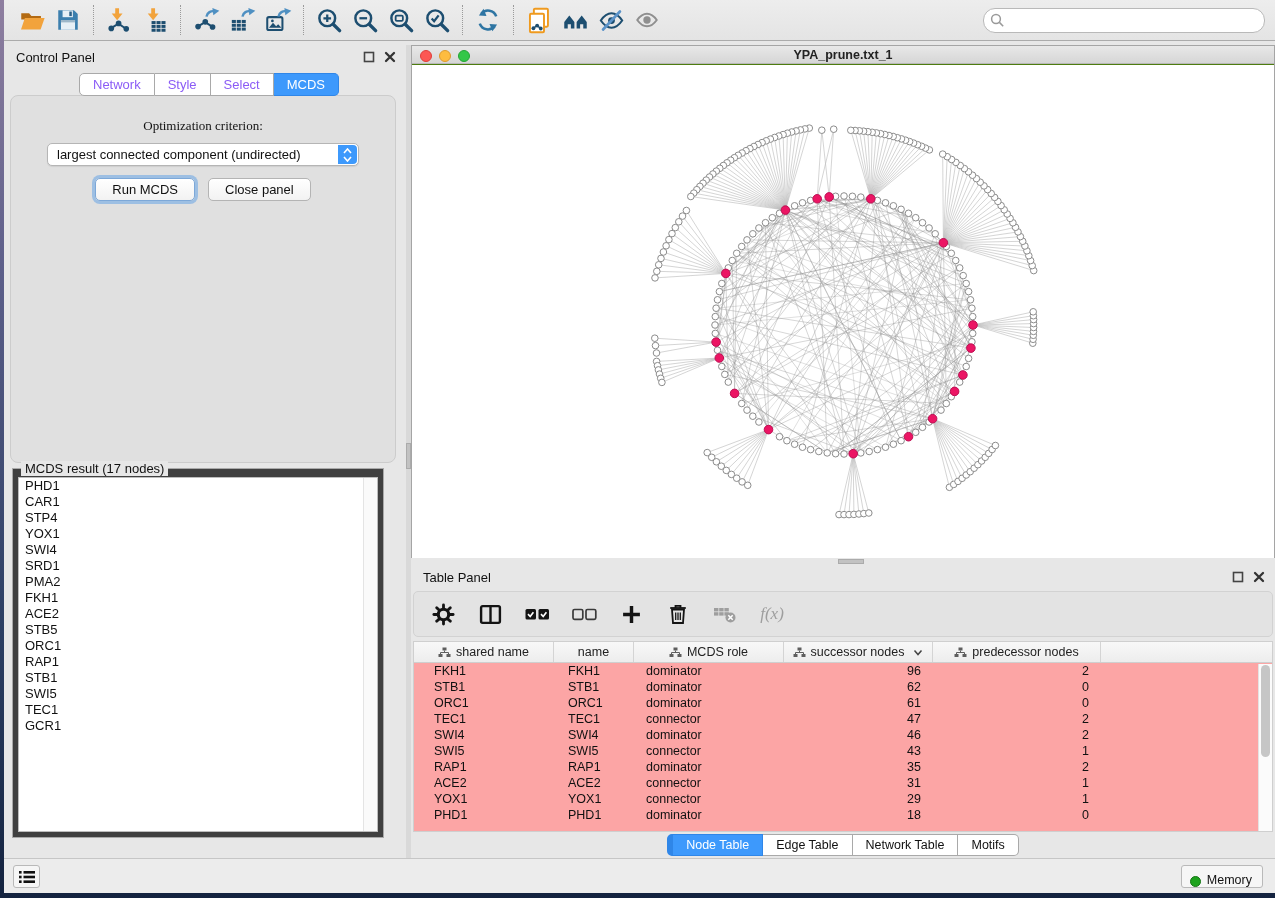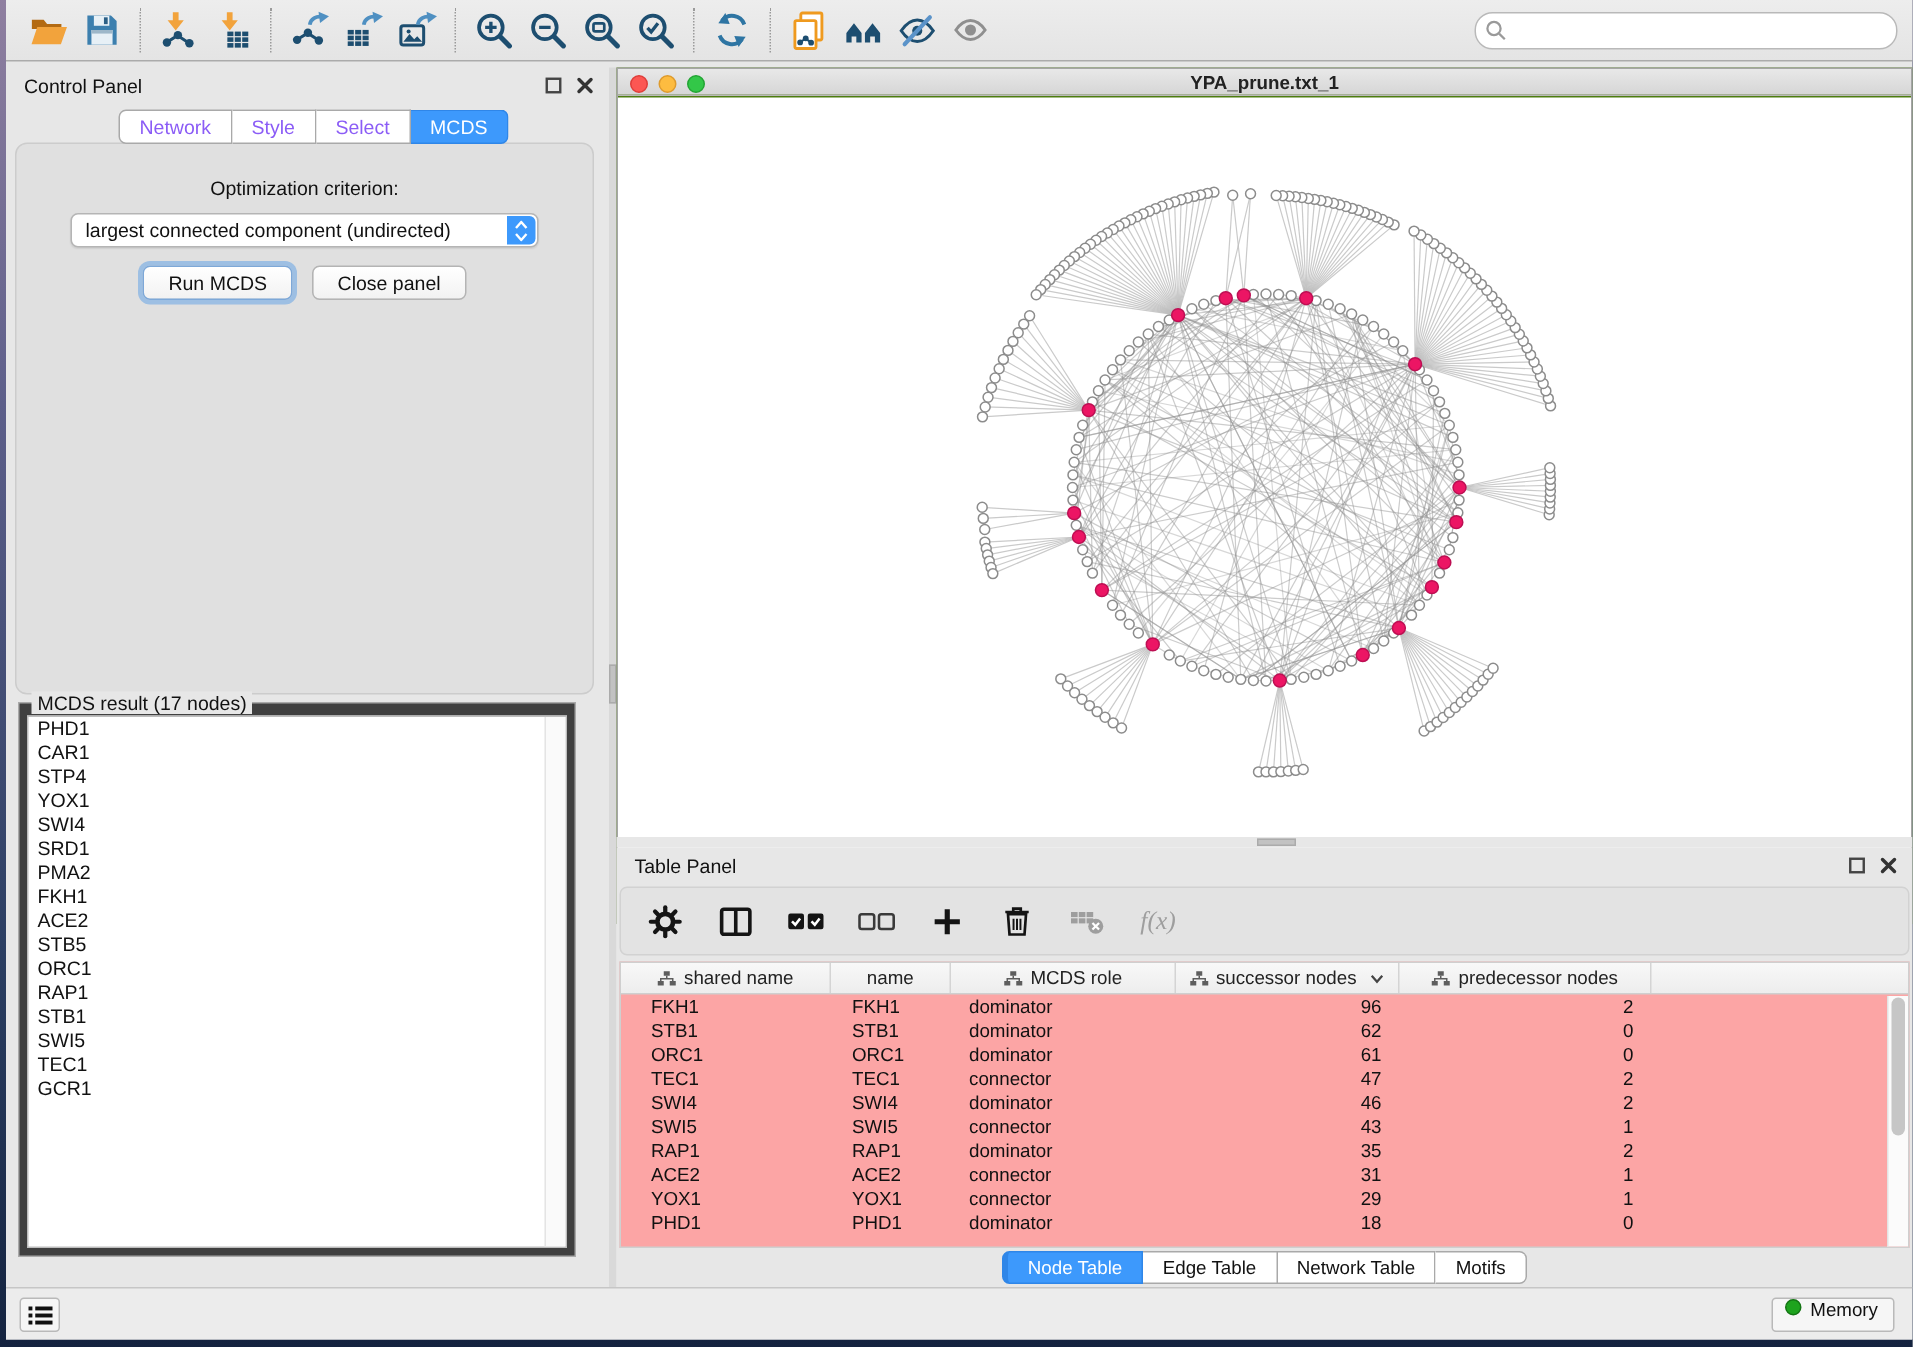--- a/index.html
+++ b/index.html
@@ -34,21 +34,21 @@
   
   .control-panel { position:absolute; left:0; top:45px; width:402px; height:813px; background:#e7e7e7; }
   .cp-tabs { position:absolute; left:75px; top:28px; display:flex; z-index:2; }
   .cp-tab { height:23px; line-height:21px; padding:0 13px; background:#fff; border:1px solid #a9a9a9;
     border-left:none; font-size:13px; text-align:center; color:#8b5cf6; }
   .cp-tab:first-child { border-left:1px solid #a9a9a9; border-radius:5px 0 0 5px; }
   .cp-tab:last-child { border-radius:0 5px 5px 0; }
   .cp-tab.active { background:#3d99fc; border-color:#2f86e8; color:#fff; }
   .mcds-box { position:absolute; left:6px; top:50px; right:10px; height:368px;
     background:#e0e0e0; border:1px solid #cccccc; border-radius:8px; }
-  .opt-label { margin-top:22px; text-align:center; font-size:13px; color:#111; }
+  .opt-label { margin-top:22px; text-align:center; font-size:13px; color:#111;font-family:Liberation Serif, serif; }
   .opt-select { position:relative; margin:9px auto 0 auto; width:312px; height:23px; background:#fff;
     border:1px solid #b5b5b5; border-radius:5px; font-size:13px; line-height:21px;
     padding-left:9px; color:#111; box-shadow:0 1px 1px rgba(0,0,0,.08); }
   .opt-stepper { position:absolute; right:1px; top:1px; bottom:1px; width:19px; background:#3d99fc;
     border-radius:0 4px 4px 0; display:flex; flex-direction:column; align-items:center; justify-content:center; gap:2px; }
   .btn-row { display:flex; justify-content:center; gap:13px; margin-top:12px; }
   .aqua-btn { height:23px; padding:0 16px; background:linear-gradient(#ffffff,#f2f2f2);
     border:1px solid #b4b4b4; border-radius:5px; font:13px "Liberation Sans",sans-serif; color:#111; }
   .aqua-btn.focused { box-shadow:0 0 0 3px rgba(112,168,229,.6); border-color:#7da8d8; }
   .mcds-fieldset { position:absolute; left:8px; top:423px; right:22px; height:370px;
@@ -89,30 +89,30 @@
   .t-hcell { display:flex; align-items:center; justify-content:center; gap:5px; border-right:1px solid #d4d4d4;
     font-size:12.5px; color:#222; height:100%; }
   .t-row { display:flex; height:16px; }
   .t-cell { font-size:12.5px; color:#111; line-height:16px; white-space:nowrap; overflow:hidden; }
   .t-cell.num { text-align:right; }
   .t-scroll { position:absolute; right:0; top:22px; bottom:0; width:14px; background:#fbfbfb; border-left:1px solid #e3e3e3; }
   .t-thumb { position:absolute; left:2px; right:2px; top:1px; height:92px; background:#c6c6c6; border-radius:5px; }
   .tp-tabs { position:absolute; left:0; right:0; bottom:2px; height:22px; display:flex; justify-content:center; }
   .tp-tab { height:22px; line-height:20px; padding:0 13px; background:#fff; border:1px solid #a9a9a9; border-left:none;
     font-size:12.5px; color:#111; }
-  .tp-tab:first-child { border-left:4px solid #0c4a6e; border-radius:5px 0 0 5px; }
+  .tp-tab:first-child { border-left:6px solid #0c4a6e; border-radius:5px 0 0 5px; }
   .tp-tab:last-child { border-radius:0 5px 5px 0; }
   .tp-tab.active { background:#3d99fc; border-color:#2f86e8; color:#fff; }
 
   
   .status-bar { position:absolute; left:0; right:0; bottom:0; height:35px; background:#ececec; border-top:1px solid #c6c6c6; }
   .list-btn { position:absolute; left:9px; top:6px; width:27px; height:23px; background:#f6f6f6;
     border:1px solid #b9b9b9; border-radius:3px; display:flex; align-items:center; justify-content:center; }
   .memory-btn { position:absolute; right:12px; top:6px; height:23px; padding:0 10px 0 8px; background:#f6f6f6;
-    border:1px solid #b9b9b9; border-radius:3px; display:flex; align-items:flex-start; gap:6px; font-size:12.5px; color:#111; }
+    border:1px solid #b9b9b9; border-radius:3px; display:flex; align-items:flex-end; gap:6px; font-size:12.5px; color:#111; }
   .mem-dot { width:11px; height:11px; border-radius:50%; background:#1ea31e; border:1px solid #147514; }
 </style>
 </head>
 <body>
 
 <div id="screen">
   <div id="app">
 
     <div class="toolbar">
       <div class="tb-groups" style="display:flex;align-items:center;">

